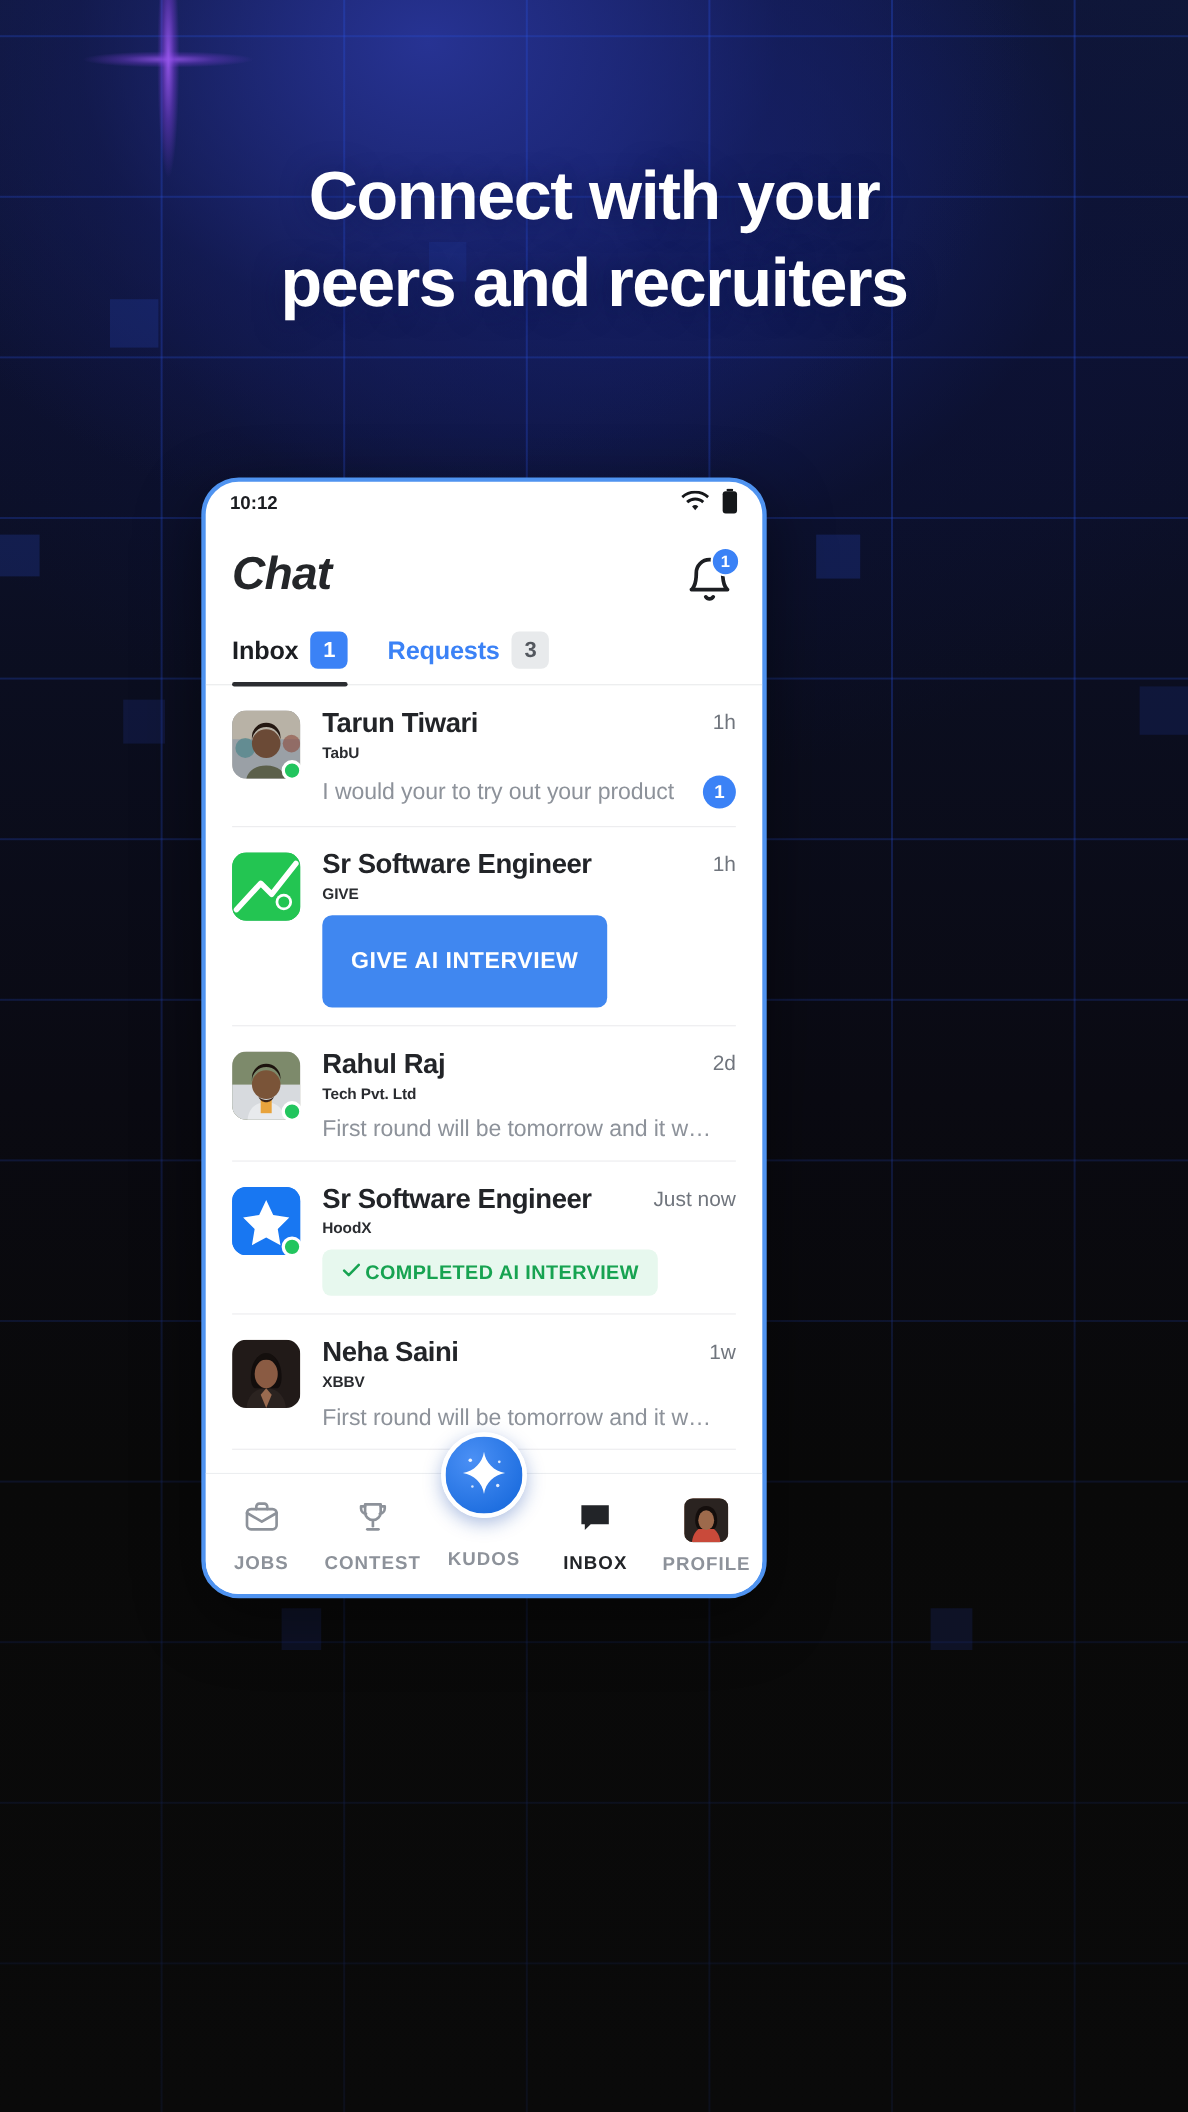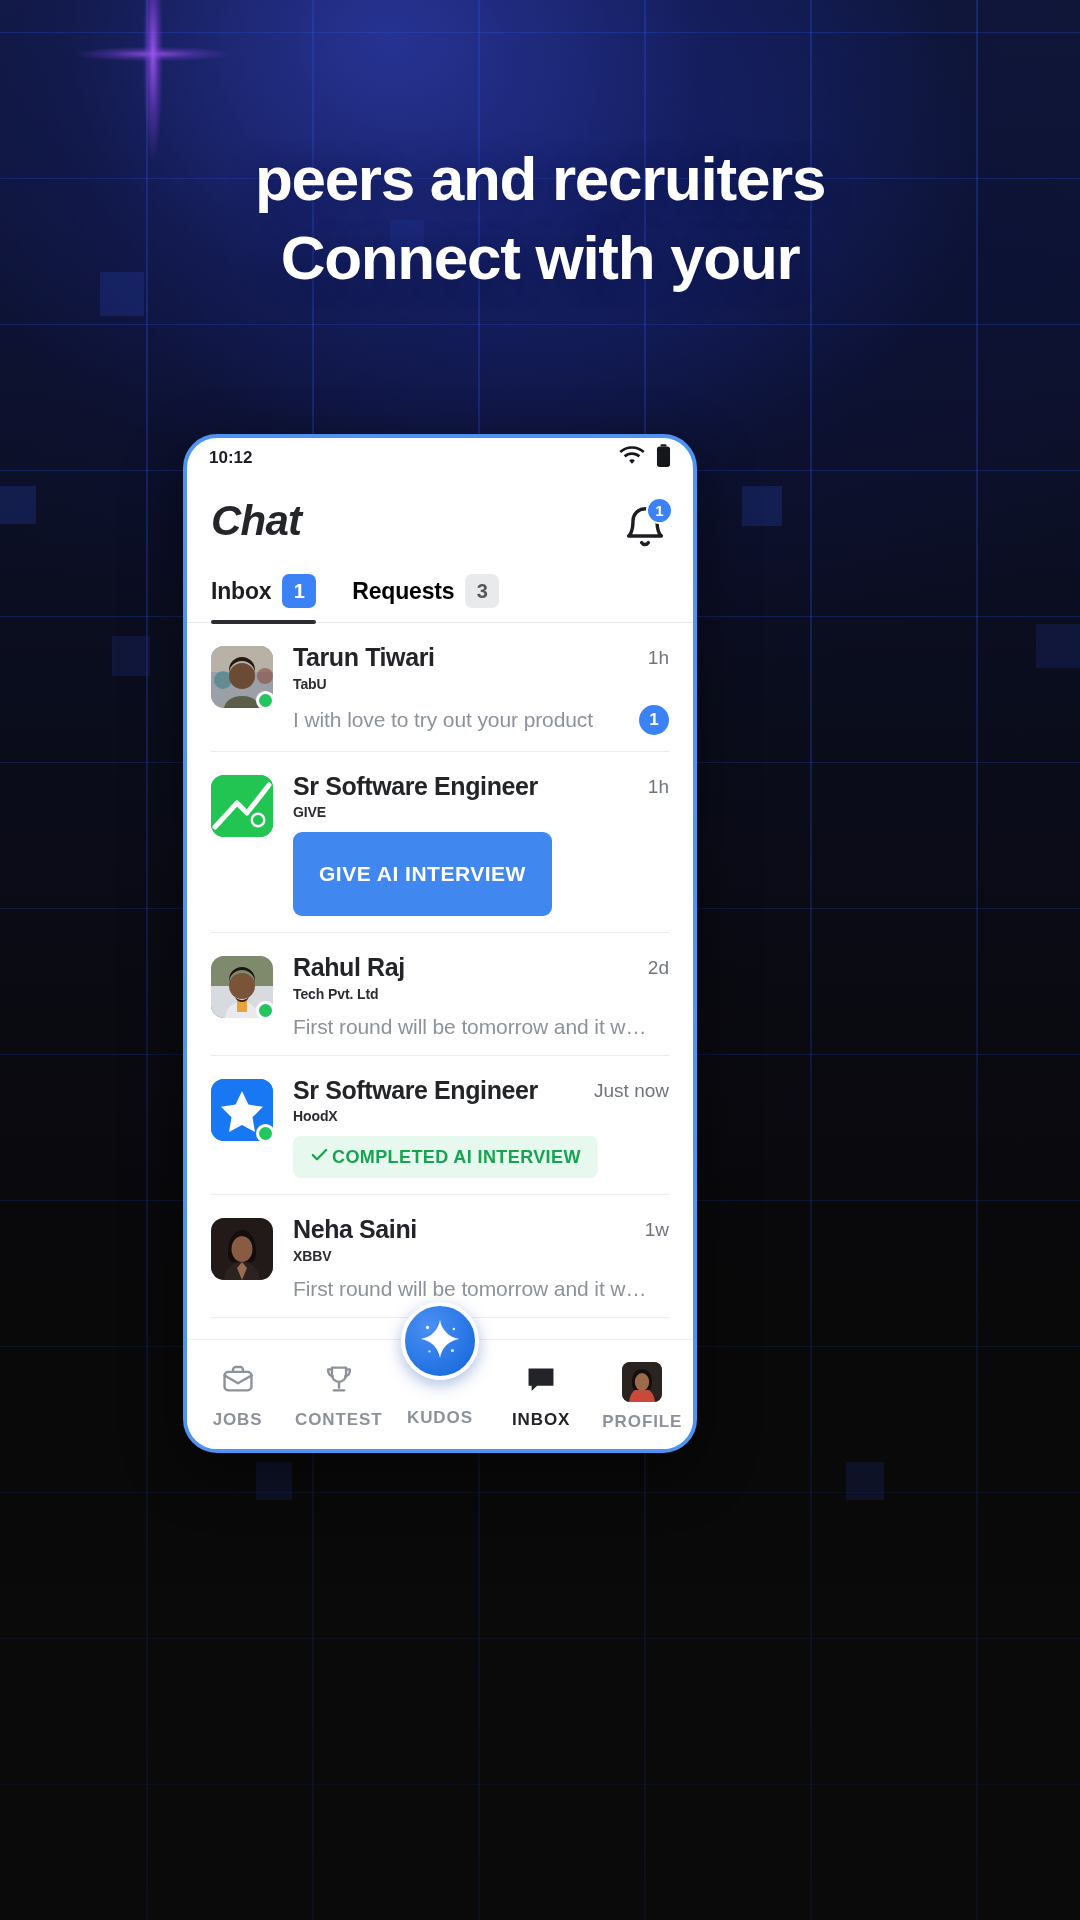--- a/index.html
+++ b/index.html
@@ -83,21 +83,21 @@
     border:2.5px solid #fff;
   }
 
   
   .tabs {
     flex:none; display:flex; align-items:flex-end; gap:36px;
     padding:22px 24px 0 24px;
     border-bottom:1.5px solid #e9eaec;
   }
   .tab { display:flex; align-items:center; gap:11px; padding-bottom:14px; position:relative; }
-  .tab-label { font-size:23px; font-weight:700; color:#000000; letter-spacing:-0.2px; }
+  .tab-label { font-size:23px; font-weight:700; color:#3b82f6; letter-spacing:-0.2px; }
   .tab.active .tab-label { color:#1c1e22; }
   .tab-pill {
     min-width:34px; height:34px; padding:0 9px; border-radius:7px;
     display:flex; align-items:center; justify-content:center;
     font-size:20px; font-weight:700;
   }
   .tab.active .tab-pill { background:#3b82f6; color:#fff; }
   .tab.inactive .tab-pill { background:#e8eaec; color:#53575e; }
   .tab.active::after {
     content:""; position:absolute; left:0; right:0; bottom:-1.5px;
@@ -182,22 +182,22 @@
 <div class="blk" style="left:100px;top:272px;width:44px;height:44px;"></div>
 <div class="blk" style="left:390px;top:220px;width:34px;height:36px;background:rgba(36,62,170,0.22);"></div>
 <div class="blk" style="left:0px;top:486px;width:36px;height:38px;"></div>
 <div class="blk" style="left:742px;top:486px;width:40px;height:40px;"></div>
 <div class="blk" style="left:112px;top:636px;width:38px;height:40px;background:rgba(30,50,140,0.26);"></div>
 <div class="blk" style="left:256px;top:1462px;width:36px;height:38px;background:rgba(30,50,140,0.22);"></div>
 <div class="blk" style="left:846px;top:1462px;width:38px;height:38px;background:rgba(30,50,140,0.22);"></div>
 <div class="blk" style="left:1036px;top:624px;width:44px;height:44px;background:rgba(36,62,170,0.20);"></div>
 
 <div id="headline">
+  <div>Connect with your</div>
   <div>peers and recruiters</div>
-  <div>Connect with your</div>
 </div>
 
 <div id="phone">
 
   <div class="statusbar">
     <span>10:12</span>
     <span class="status-right">
       <span>
         <svg width="26" height="20" viewBox="0 0 24 18">
             <path d="M12 16.2l2.6-3.1a3.9 3.9 0 00-5.2 0L12 16.2z" fill="#15171a"></path>
@@ -255,21 +255,21 @@
         </div>
         <span class="dot"></span>
       </div>
       <div class="row-body">
         <div class="row-top">
           <span class="row-name">Tarun Tiwari</span>
           <span class="row-time">1h</span>
         </div>
         <div class="row-sub">TabU</div>
         <div class="row-foot">
-          <span class="row-msg">I with love to try out your product</span>
+          <span class="row-msg">I would your to try out your product</span>
           <span class="unread">1</span>
         </div>
       </div>
     </div>
 
     <div class="chat-row">
       <div class="av-wrap">
         <div class="avatar" style="background:#22bb55;">
           <svg width="62" height="62" viewBox="0 0 62 62">
             <rect width="62" height="62" fill="#23c552"></rect>

